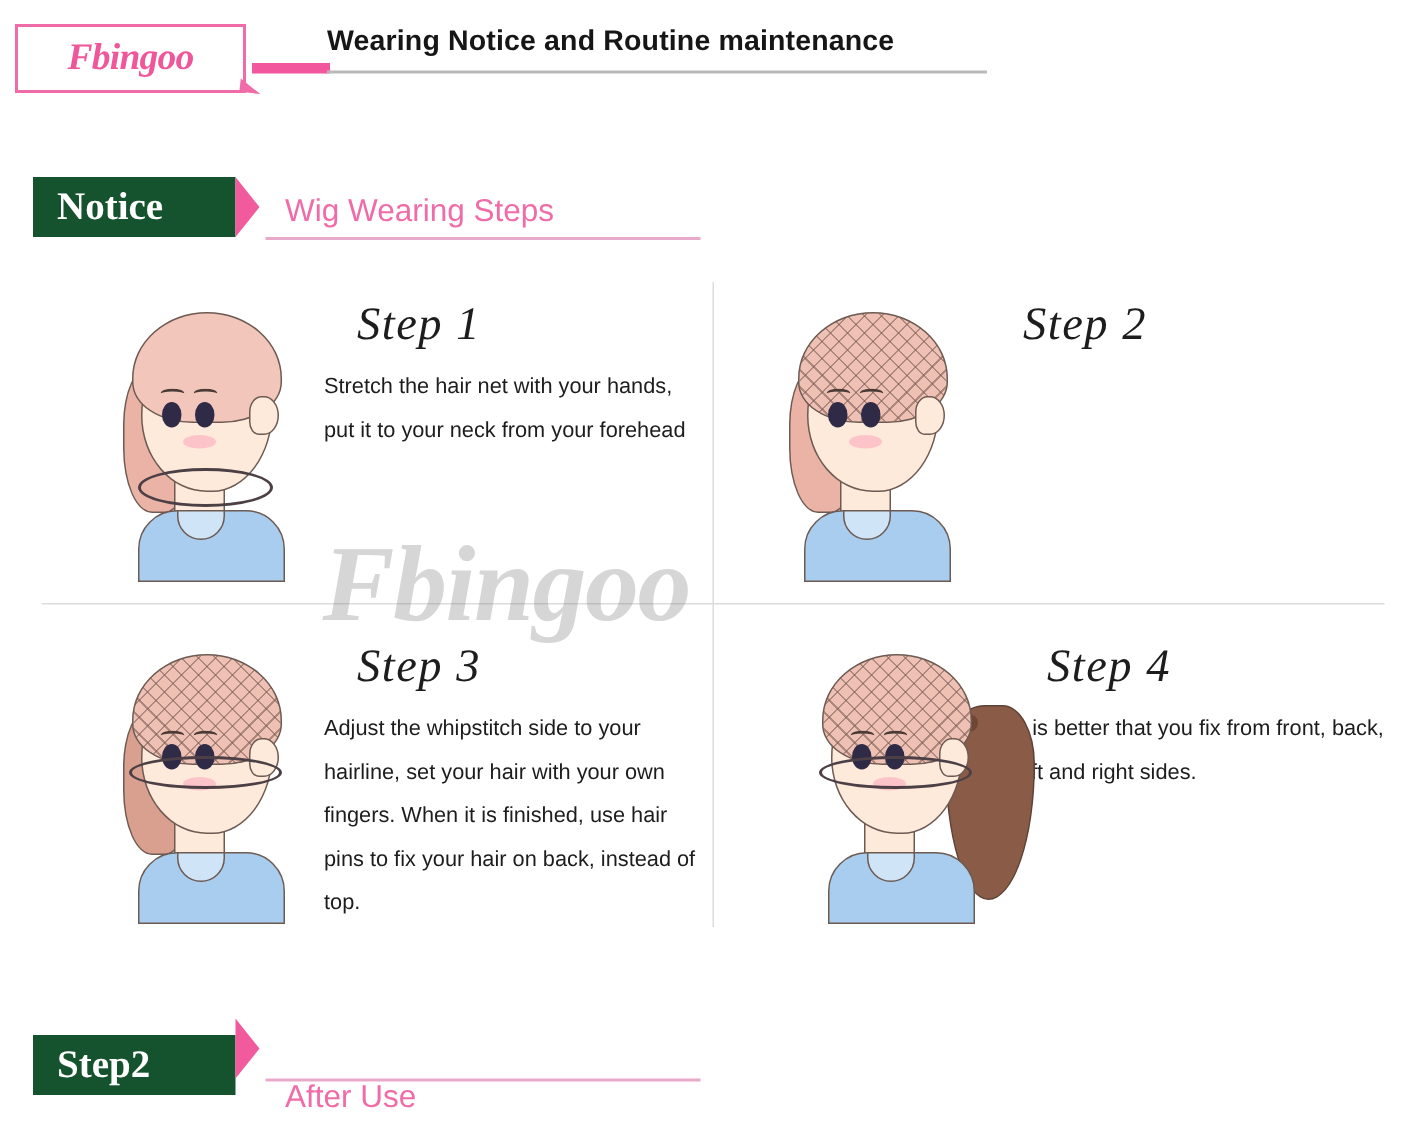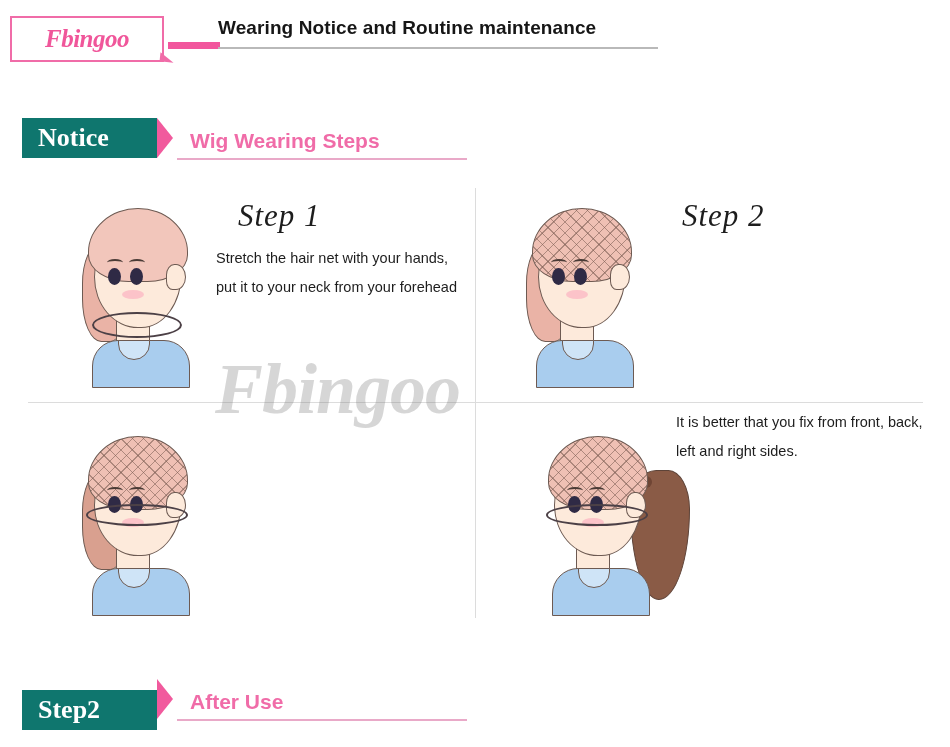--- a/index.html
+++ b/index.html
@@ -77,21 +77,21 @@
     top: 47px;
     width: 440px;
     height: 2px;
     background: #b9b9b9;
   }
 
   
   .section-tag {
     position: absolute;
     height: 40px;
-    background: #0f766e;
+    background: #14532d;
     display: flex;
     align-items: center;
     padding: 0 16px;
     box-sizing: border-box;
   }
   .section-tag .tag-text {
     color: #ffffff;
     font-size: 26px;
     font-weight: bold;
     font-family: "Liberation Serif", serif;
@@ -100,40 +100,40 @@
     position: absolute;
     width: 0;
     height: 0;
     border-top: 20px solid transparent;
     border-bottom: 20px solid transparent;
     border-left: 16px solid #f15a9d;
   }
   .section-sub {
     position: absolute;
     font-size: 21px;
-    font-weight: bold;
+    font-weight: normal;
     color: #f06ca8;
     font-family: "Liberation Sans", sans-serif;
   }
   .section-sub-line {
     position: absolute;
     height: 2px;
     background: #e9a9c8;
   }
 
   
   #notice-tag { left: 22px; top: 118px; width: 135px; }
   #notice-arrow { left: 157px; top: 118px; }
   #notice-sub { left: 190px; top: 129px; }
   #notice-sub-line { left: 177px; top: 158px; width: 290px; }
 
   
   #afteruse-tag { left: 22px; top: 679px; width: 135px; margin-top: 11px; }
   #afteruse-arrow { left: 157px; top: 679px; }
-  #afteruse-sub { left: 190px; top: 690px; }
+  #afteruse-sub { left: 190px; top: 720px; }
   #afteruse-sub-line { left: 177px; top: 719px; width: 290px; }
 
   
   .steps {
     position: absolute;
     left: 20px;
     top: 180px;
     width: 910px;
     height: 450px;
     text-decoration: underline;
@@ -441,20 +441,24 @@
         <div class="ear"></div>
         <div class="brow b1"></div>
         <div class="brow b2"></div>
         <div class="eye e1"></div>
         <div class="eye e2"></div>
         <div class="blush"></div>
         <div class="shirt"></div>
         <div class="collar"></div>
         <div class="net-strap"></div>
       </div>
+    </div>
+    <div class="step-body">
+      <div class="step-heading">Step 3</div>
+      <div class="step-text">Adjust the whipstitch side to your hairline, set your hair with your own fingers. When it is finished, use hair pins to fix your hair on back, instead of top.</div>
     </div>
   </div>
 
   <div class="step-cell" id="cell-4">
     <div class="step-illustration">
       <div class="head">
         <div class="ponytail"></div>
         <div class="ponytail-band"></div>
         <div class="neck"></div>
         <div class="face"></div>
@@ -464,20 +468,21 @@
         <div class="brow b2"></div>
         <div class="eye e1"></div>
         <div class="eye e2"></div>
         <div class="blush"></div>
         <div class="shirt"></div>
         <div class="collar"></div>
         <div class="net-strap"></div>
       </div>
     </div>
     <div class="step-body">
+      <div class="step-heading">Step 4</div>
       <div class="step-text">It is better that you fix from front, back, left and right sides.</div>
     </div>
   </div>
 </div>
 
 <div class="watermark">Fbingoo</div>
 
 <div class="section-tag" id="afteruse-tag">
   <span class="tag-text">Step2</span>
 </div>

